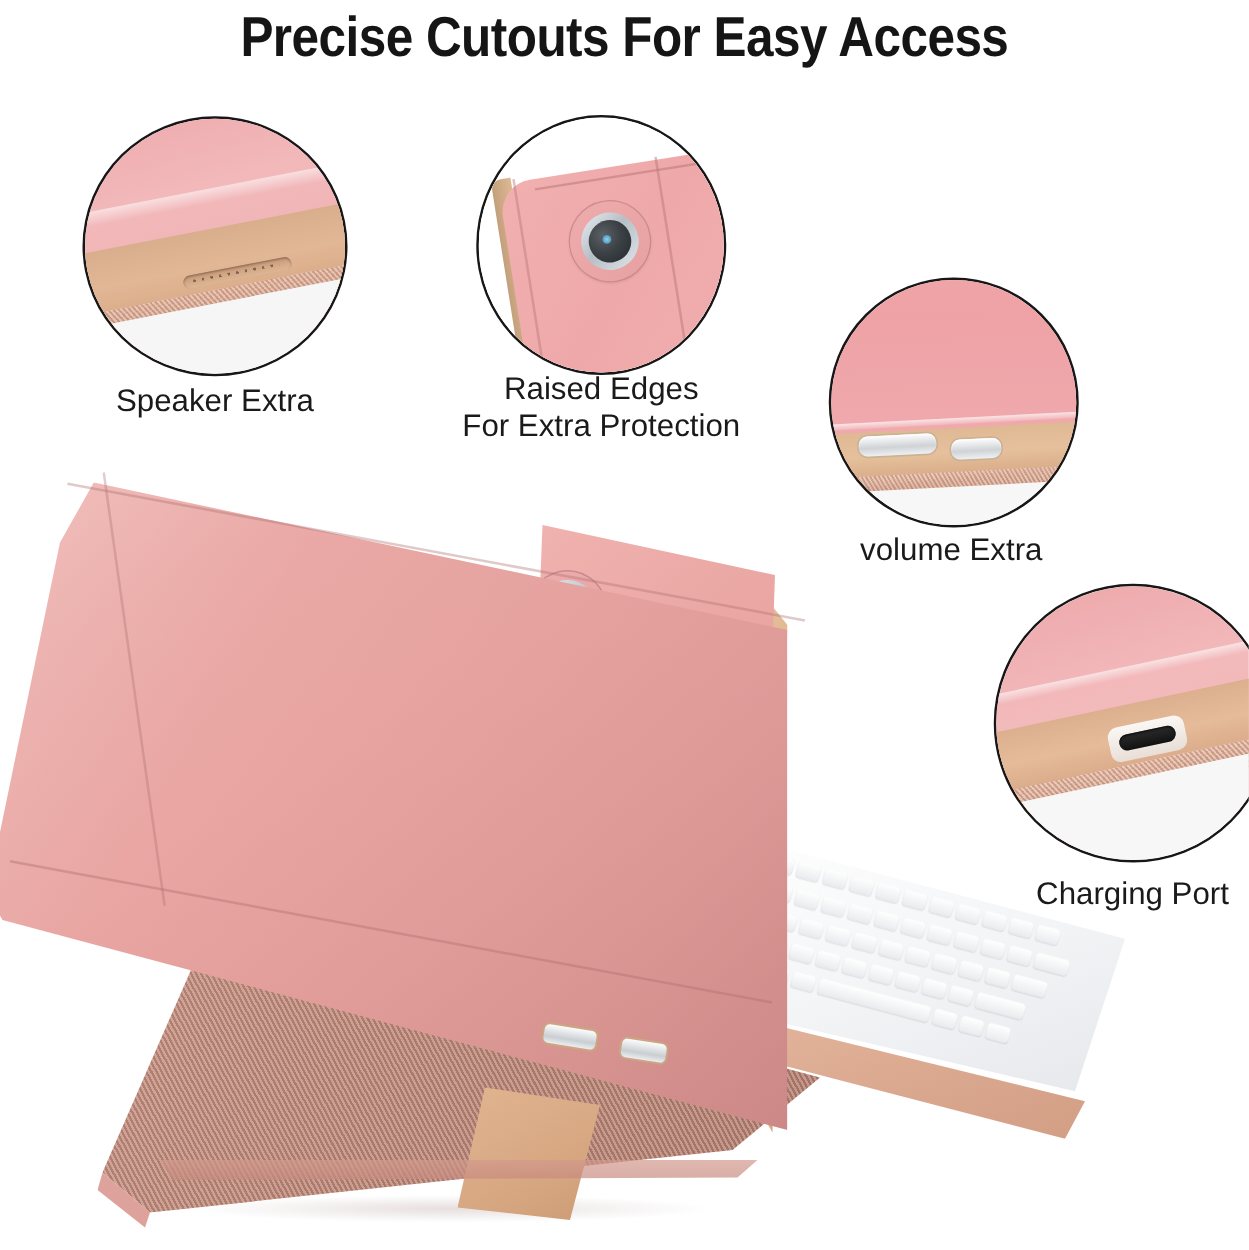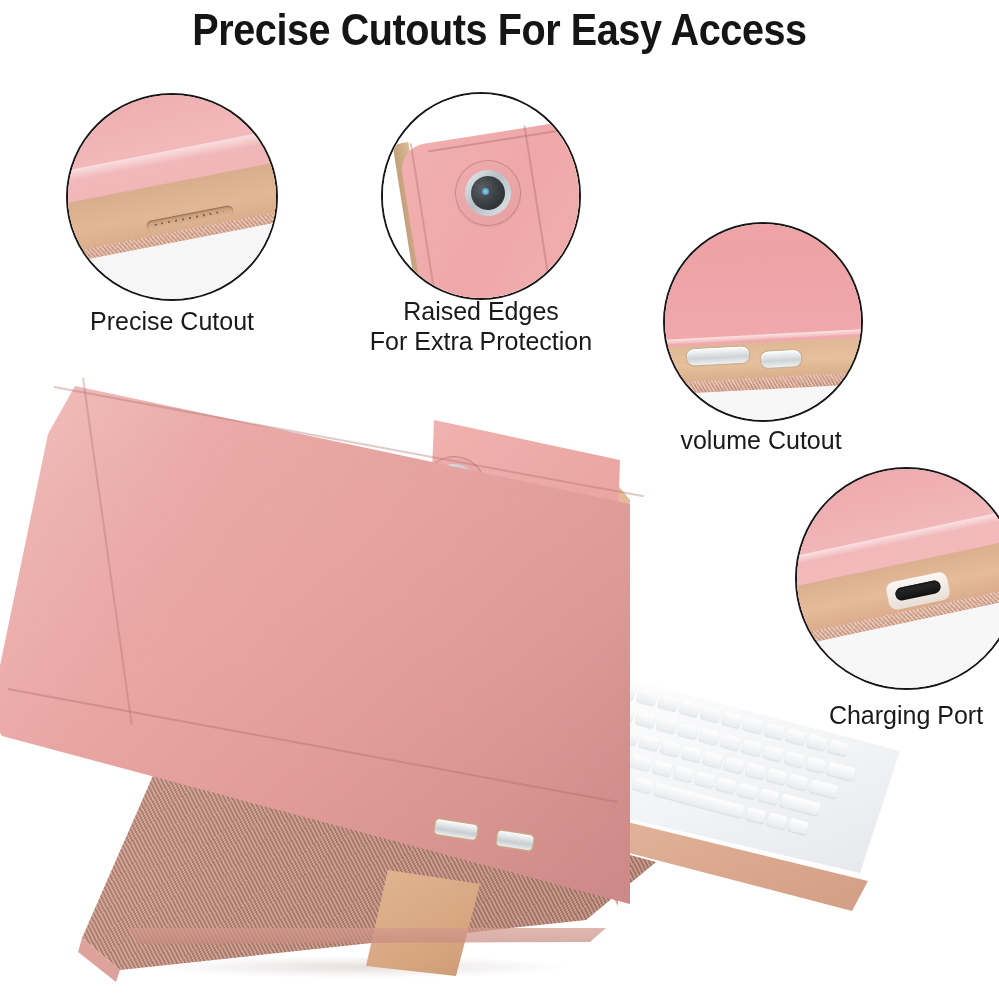--- a/index.html
+++ b/index.html
@@ -416,21 +416,21 @@
         <div class="sky"></div>
         <div class="hilite"></div>
         <div class="band"></div>
         <div class="weave"></div>
         <div class="white"></div>
         <div class="slot">
             <i></i>
           </div>
       </div>
     </div>
-    <div class="clabel" id="l1">Precise Cutout</div>
+    <div class="clabel" id="l1">Speaker Extra</div>
   </div>
 
   <div class="callout">
     <div class="circle" id="c2">
       <div class="inner">
         <div class="white"></div>
         <div class="sideedge"></div>
         <div class="body"></div>
         <div class="crease1"></div>
         <div class="crease2"></div>
@@ -450,21 +450,21 @@
       <div class="inner">
         <div class="sky"></div>
         <div class="thinline"></div>
         <div class="band"></div>
         <div class="weave"></div>
         <div class="white"></div>
         <div class="btncut b1"></div>
         <div class="btncut b2"></div>
       </div>
     </div>
-    <div class="clabel" id="l3">volume Cutout</div>
+    <div class="clabel" id="l3">volume Extra</div>
   </div>
 
   <div class="callout">
     <div class="circle" id="c4">
       <div class="inner">
         <div class="sky"></div>
         <div class="hilite"></div>
         <div class="band"></div>
         <div class="weave"></div>
         <div class="white"></div>

